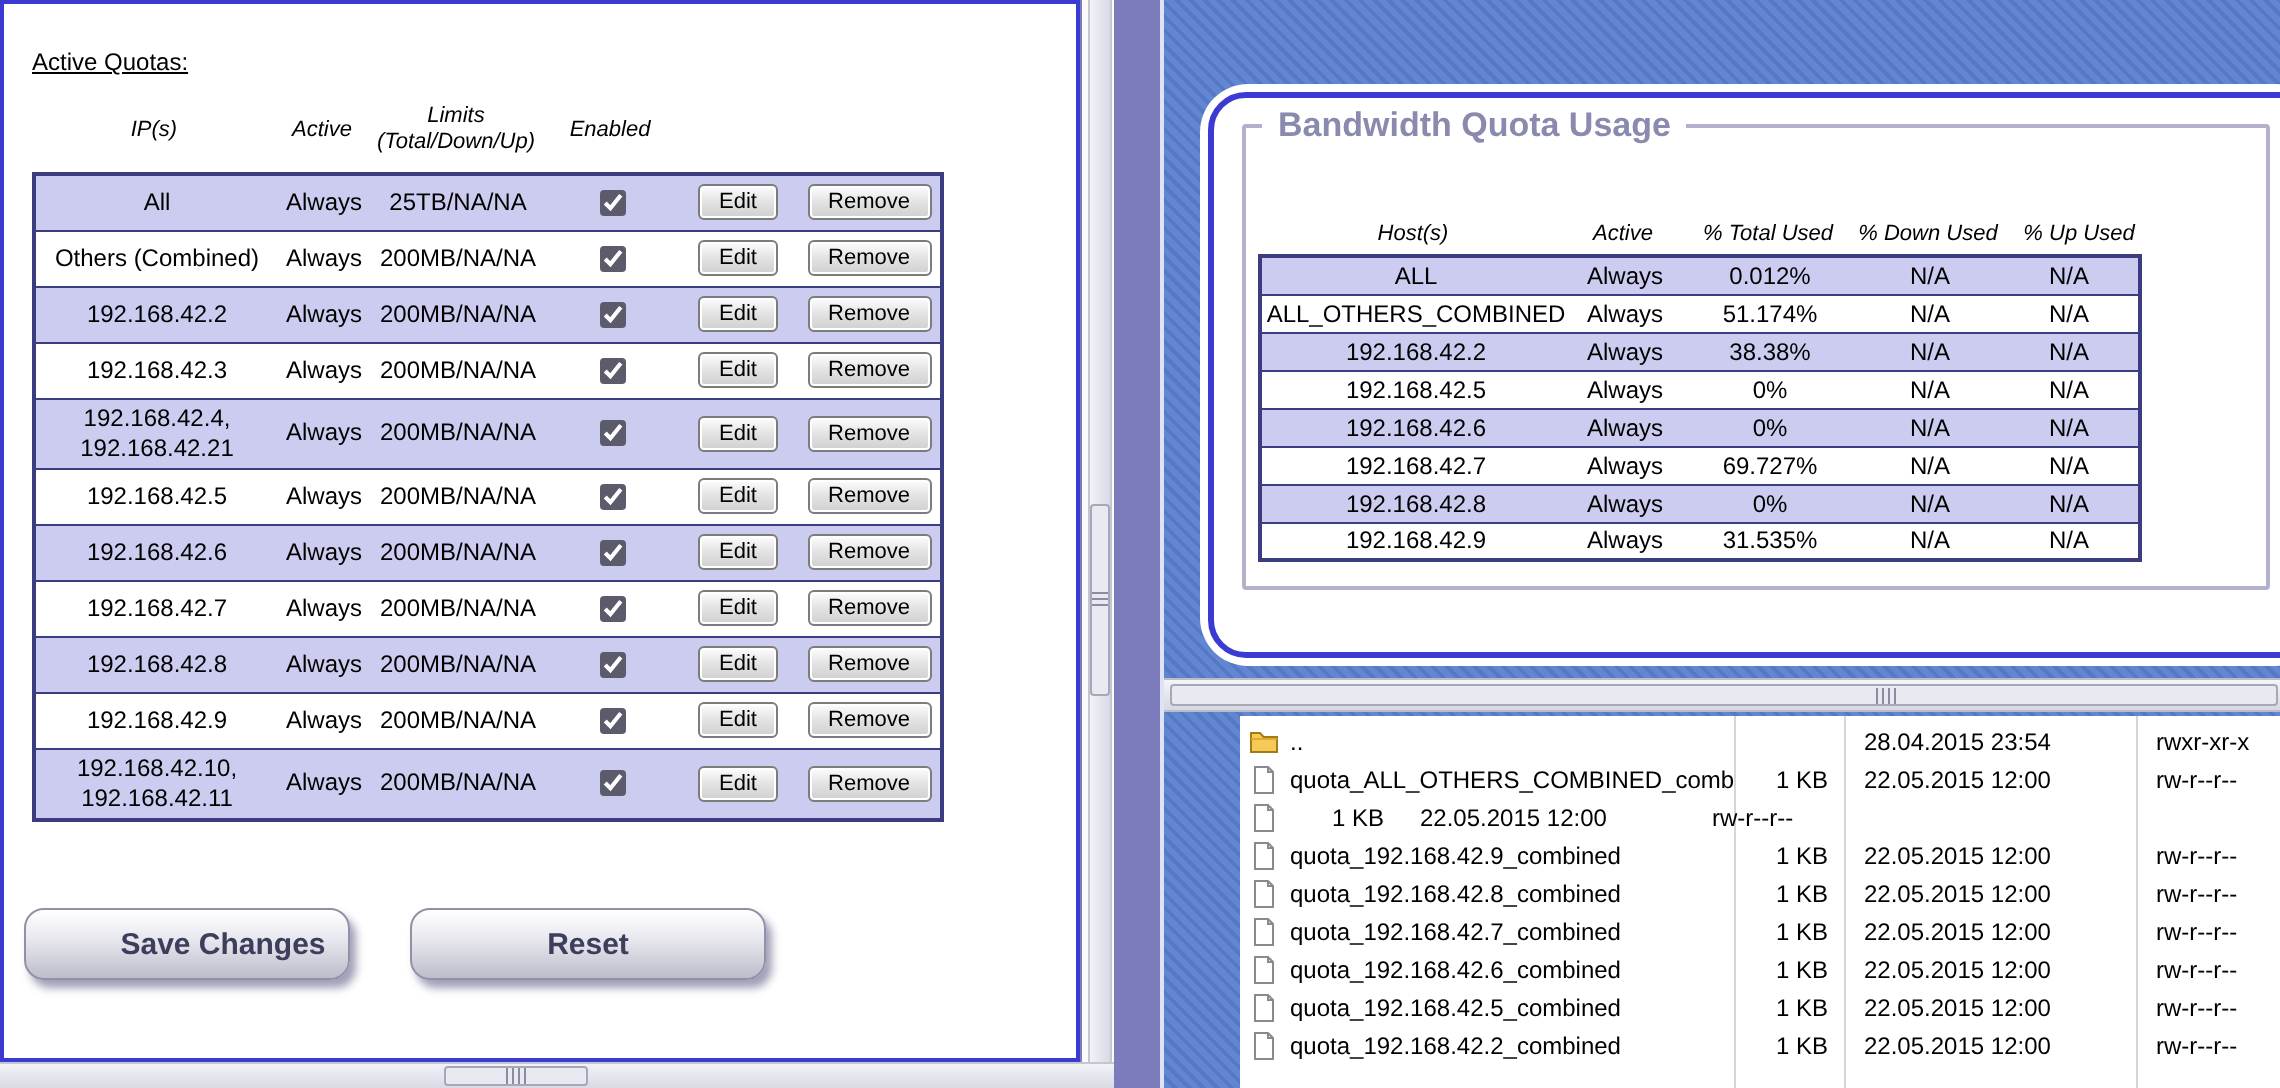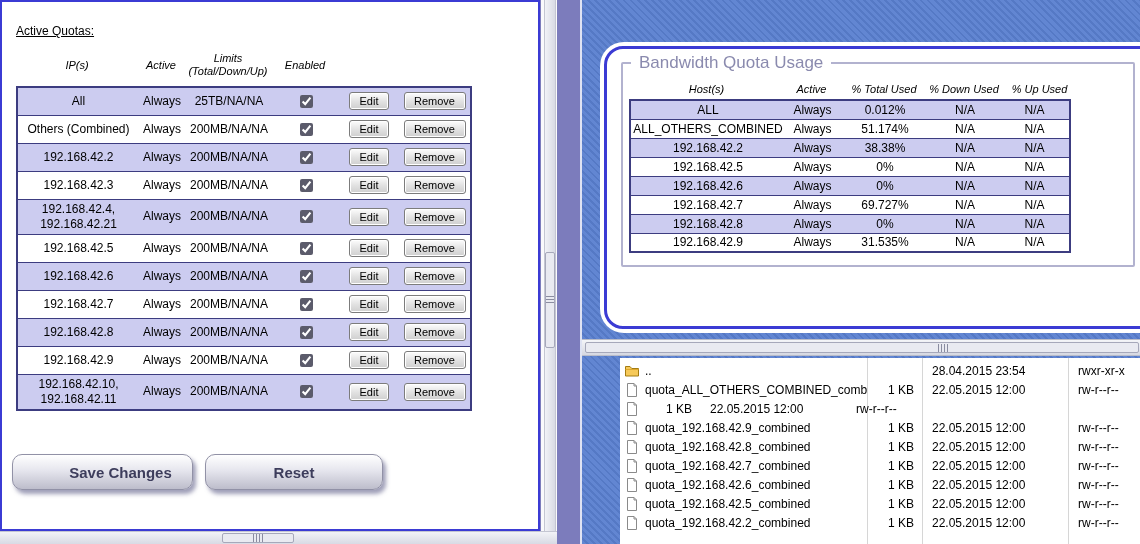--- a/index.html
+++ b/index.html
@@ -29,21 +29,21 @@
   .aq-check{width:13px; height:13px; accent-color:#5b5b6b; vertical-align:middle;}
   .classic-btn{font-family:"Liberation Sans", sans-serif; font-size:11px; color:#000;
     height:18px; border:1px solid #7c7c7c; border-radius:3px;
     background:linear-gradient(180deg,#fdfdfd,#e3e3e3 50%,#cfcfcf);
     box-shadow:inset 0 0 0 1px #ffffff; cursor:pointer;}
   .classic-btn.edit{width:40px;} .classic-btn.remove{width:62px;}
   .big-btn{position:absolute; height:36px; border:1px solid #9191a6; border-radius:10px;
     background:linear-gradient(180deg,#ffffff 0%,#e6e6ee 45%,#bdbdcb 100%);
     box-shadow:3px 4px 4px rgba(80,80,125,.55); font-family:"Liberation Sans", sans-serif;
     font-weight:bold; font-size:15px; color:#3d3d5c; cursor:pointer;}
-  .big-btn.save{left:10px; top:452px; width:181px;padding-left:36px;}
+  .big-btn.save{left:10px; top:452px; width:163px;padding-left:36px;}
   .big-btn.reset{left:203px; top:452px; width:178px;}
 
   
   .side-strip{position:absolute; left:541px; top:0; width:16px; height:533px; background:#fafafc;}
   .vscroll{position:absolute; left:544px; top:0; width:12px; height:533px;
     background:linear-gradient(90deg,#f2f3f7,#d8dae4); border-left:1px solid #c4c6d2; border-right:1px solid #c4c6d2;}
   .vhandle{position:absolute; left:0; right:0; top:252px; height:96px; background:#e9eaf1;
     border:1px solid #a6a8ba; border-radius:2px; display:flex; align-items:center; justify-content:center;}
   .hgrip{width:8px; height:8px; background:repeating-linear-gradient(180deg,#8a8ca0 0 1px,transparent 1px 3px);}
   .hscroll-left{position:absolute; left:0; top:531px; width:557px; height:13px;
@@ -53,28 +53,28 @@
   .vgrip{width:10px; height:8px; background:repeating-linear-gradient(90deg,#8a8ca0 0 1px,transparent 1px 3px);}
 
   
   .right-window{position:absolute; left:580px; top:0; width:560px; height:544px;
     background:repeating-linear-gradient(45deg,var(--texture-base) 0 3px,var(--texture-line) 3px 5px);
     border-left:2px solid #dfe3f3;}
   .panel-outer{position:absolute; left:18px; top:42px; width:562px; height:291px;
     background:#fff; border-radius:24px; padding:4px;}
   .panel-inner{width:100%; height:100%; background:#fff; border:3px solid var(--panel-border); border-radius:19px; overflow:hidden;}
   .bw-fieldset{margin:4px 20px 0 14px; border:2px solid #b2b2cf; border-radius:2px; padding:0 6px 12px 4px;}
-  .bw-fieldset legend{font-weight:normal; font-size:17px; color:var(--title); padding:0 8px; margin-left:4px;}
+  .bw-fieldset legend{font-weight:bold; font-size:17px; color:var(--title); padding:0 8px; margin-left:4px;}
   .dropdown{margin:6px 0 0 4px; width:132px; height:19px; border:1px solid #7f9db9; background:#fff;
     display:flex; align-items:stretch; cursor:pointer;}
   .dd-text{flex:1; font-size:11px; padding:2px 4px; white-space:nowrap; overflow:hidden;}
   .dd-arrow{width:17px; border-left:1px solid #9fb4c8; background:linear-gradient(180deg,#f6f6f8,#cfcfd8);
     display:flex; align-items:center; justify-content:center; font-size:7px; color:#222;}
   .bw-headrow{display:flex; margin:10px 0 4px 2px; font-size:11px; font-style:italic; color:#000;}
-  .bw-headrow .hc{text-align:center;}
+  .bw-headrow .hc{text-align:center;margin-top:28px;}
   .bc-host{width:155px;} .bc-active{width:55px;} .bc-total{width:90px;} .bc-down{width:70px;} .bc-up{width:70px;padding-left:11px;}
   .bw-table{margin-left:2px; width:440px; border-collapse:collapse; border:2px solid var(--table-border);
     table-layout:fixed; font-size:12px;}
   .bw-table td{height:19px; text-align:center; vertical-align:middle; padding:0 2px;}
   .bw-table tr:nth-child(odd){background:var(--row-alt);}
   .bw-table tr:nth-child(even){background:#fff;}
   .bw-table tr + tr td{border-top:1px solid var(--table-border);}
 
   .hscroll-right{position:absolute; left:0; top:339px; width:560px; height:17px;
     background:linear-gradient(180deg,#f4f5f8,#d6d8e2); border-top:1px solid #b9bcc9; border-bottom:1px solid #b9bcc9;}

